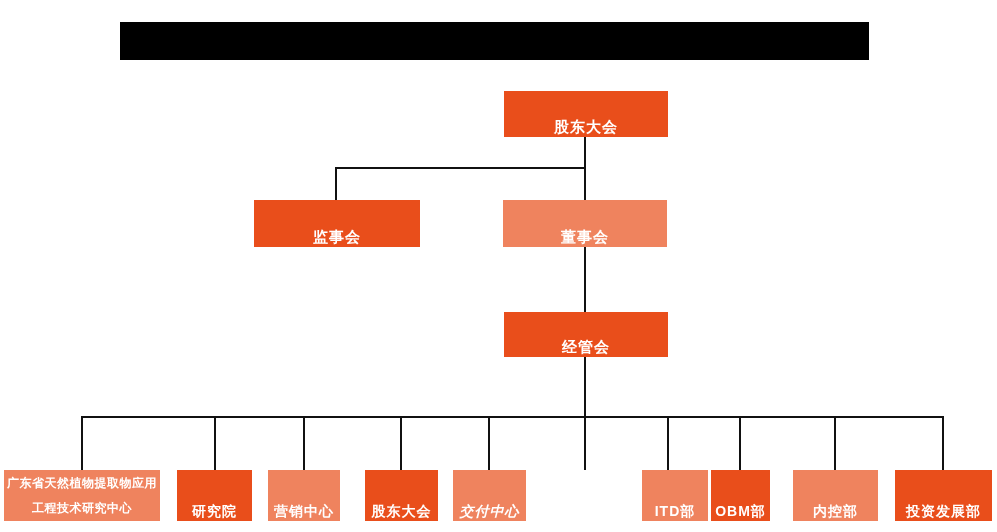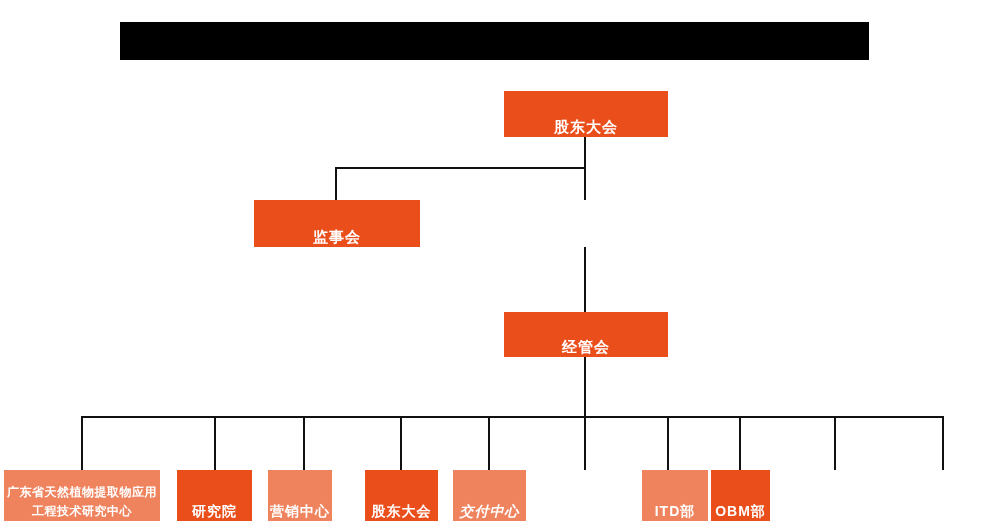--- a/index.html
+++ b/index.html
@@ -30,21 +30,21 @@
     justify-content: center;
     text-align: center;
     color: var(--text, #ffffff);
     font-weight: bold;
     box-sizing: border-box;
   }
   .node.dark  { background: var(--primary, #e94e1b); }
   .node.light { background: var(--secondary, #ef835e); }
   .lv-main { font-size: 15px; letter-spacing: 1px; }
   .lv-dept { font-size: 14px; letter-spacing: 1px; }
-  .lv-dept-small { font-size: 12px; letter-spacing: 0.5px; line-height: 19px; padding: 0 2px; }
+  .lv-dept-small { font-size: 12px; letter-spacing: 0.5px; line-height: 25px; padding: 0 2px; }
   .line {
     position: absolute;
     background: var(--line, #111111);
   }
   .line.v { width: 2px; }
   .line.h { height: 2px; }
 </style>
 </head>
 <body>
 
@@ -68,40 +68,49 @@
   <div class="line v" style="left:834px; top:416px; height:54px;"></div>
   <div class="line v" style="left:942px; top:416px; height:54px;"></div>
 
   <div class="node dark lv-main" style="left:504px; top:91px; width:164px; height:46px;">
     <span>股东大会</span>
   </div>
 
   <div class="node dark lv-main" style="left:254px; top:200px; width:166px; height:47px;">
     <span>监事会</span>
   </div>
+  <div class="node light lv-main" style="left:503px; top:200px; width:164px; height:47px;">
+    <span>董事会</span>
+  </div>
 
   <div class="node dark lv-main" style="left:504px; top:312px; width:164px; height:45px;">
     <span>经管会</span>
   </div>
 
   <div class="node light lv-dept-small" style="left:4px; top:470px; width:156px; height:51px;">
     <span>广东省天然植物提取物应用工程技术研究中心</span>
   </div>
   <div class="node dark lv-dept" style="left:177px; top:470px; width:75px; height:51px;">
     <span>研究院</span>
   </div>
-  <div class="node light lv-dept" style="left:268px; top:470px; width:64px; height:51px;">
+  <div class="node light lv-dept" style="left:268px; top:470px; width:72px; height:51px;">
     <span>营销中心</span>
   </div>
   <div class="node dark lv-dept" style="left:365px; top:470px; width:73px; height:51px;">
     <span>股东大会</span>
   </div>
   <div class="node light lv-dept" style="left:453px; top:470px; width:73px; height:51px;font-style:italic;">
     <span>交付中心</span>
   </div>
   <div class="node light lv-dept" style="left:642px; top:470px; width:66px; height:51px;">
     <span>ITD部</span>
   </div>
   <div class="node dark lv-dept" style="left:711px; top:470px; width:59px; height:51px;">
     <span>OBM部</span>
   </div>
+  <div class="node light lv-dept" style="left:793px; top:470px; width:85px; height:51px;">
+    <span>内控部</span>
+  </div>
+  <div class="node dark lv-dept" style="left:895px; top:470px; width:97px; height:51px;">
+    <span>投资发展部</span>
+  </div>
 
 </div>
 
 </body></html>

